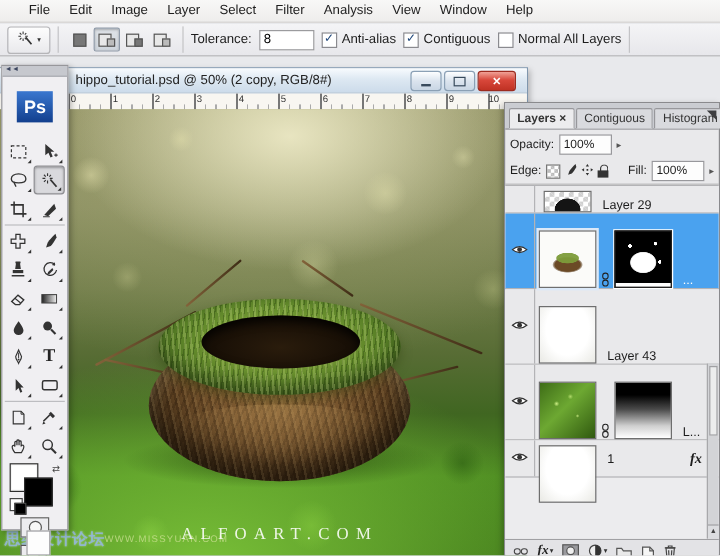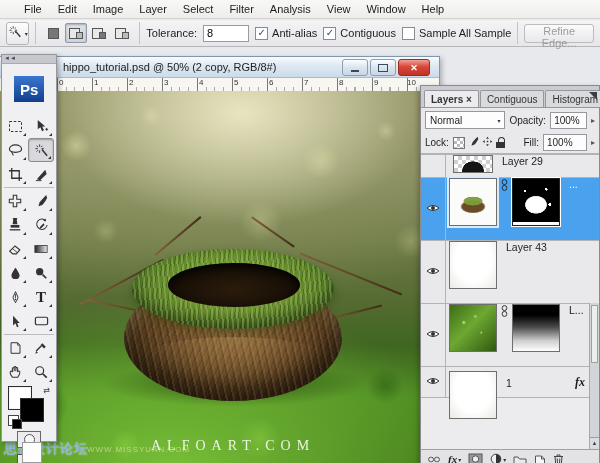--- a/index.html
+++ b/index.html
@@ -139,21 +139,21 @@
   .spin{font-size:8px;color:#555;}
   .locks{display:flex;gap:3px;align-items:center;}
   .lk-checker{width:10px;height:10px;border:1px solid #777;
     background-image:linear-gradient(45deg,#bbb 25%,transparent 25%,transparent 75%,#bbb 75%),
       linear-gradient(45deg,#bbb 25%,transparent 25%,transparent 75%,#bbb 75%);
     background-size:6px 6px;background-position:0 0,3px 3px;background-color:#fff;}
   .lk-lock{position:relative;width:10px;height:12px;}
   .lk-lock::before{content:"";position:absolute;left:2px;top:0;width:5px;height:6px;border:1.5px solid #333;border-bottom:none;border-radius:4px 4px 0 0;}
   .lk-lock::after{content:"";position:absolute;left:0;top:5px;width:9px;height:6px;background:#333;}
   .list{position:relative;height:294px;overflow:hidden;border-top:1px solid #b3b3b6;background:#ececee;}
-  .lrow{display:flex;align-items:flex-start;border-bottom:1px solid #b3b3b6;background:#e9e9eb;height:62px;}
+  .lrow{display:flex;align-items:flex-end;border-bottom:1px solid #b3b3b6;background:#e9e9eb;height:62px;}
   .lrow.partial{height:22px;}
   .lrow.selected{background:#4aa2ef;color:#fff;}
   .lrow.last{height:30px;align-items:flex-start;}
   .eyecell{width:24px;align-self:stretch;border-right:1px solid #b3b3b6;display:flex;align-items:center;justify-content:center;flex:none;}
   .thumb{width:48px;height:48px;border:1px solid #6e6e6e;background:#fcfcfc;margin:0 3px;flex:none;box-sizing:border-box;}
   .lrow.partial .thumb{width:40px;height:18px;margin-left:7px;}
   .lrow.selected .thumb.layer{box-shadow:0 0 0 2px #dce9f8;}
   .lrow.selected .thumb.mask{border:1px solid #222;box-shadow:0 0 0 1px #fff;}
   .lname{margin-left:6px;font-size:10.5px;white-space:nowrap;}
   .th-l29{background-image:
@@ -259,24 +259,23 @@
     <span class="chk">
       <span class="checkbox">✓</span>
       <span>Anti-alias</span>
     </span>
     <span class="chk">
       <span class="checkbox">✓</span>
       <span>Contiguous</span>
     </span>
     <span class="chk">
       <span class="checkbox"></span>
-      <span>Sample All Sample</span>
+      <span>Normal All Layers</span>
     </span>
     <div class="vsep"></div>
-    <button class="refine">Refine Edge...</button>
   </div>
 
   <div class="docwin">
     <div class="titlebar">
       <span class="title">hippo_tutorial.psd @ 50% (2 copy, RGB/8#)</span>
       <span class="winbtns">
         <span class="winbtn">
             <i class="minglyph"></i>
           </span>
         <span class="winbtn">
@@ -486,32 +485,28 @@
   <div class="fragment"></div>
 
   <div class="panel">
     <div class="tabs">
       <span class="tab active">Layers ×</span>
       <span class="tab">Contiguous</span>
       <span class="tab">Histogram</span>
       <span class="corner"></span>
     </div>
     <div class="blendrow">
-      <span class="dropdown">
-        <span>Normal</span>
-        <span class="tinyarrow">▾</span>
-      </span>
       <span>Opacity:</span>
       <span class="field">
           <span>100%</span>
         </span>
       <span class="spin">▸</span>
     </div>
     <div class="lockrow">
-      <span>Lock:</span>
+      <span>Edge:</span>
       <span class="locks">
         <span class="lk-checker"></span>
         <span><svg width="11" height="11" viewBox="0 0 16 16">
               <path d="M14 1 C11 4 8 7 6.5 9.5 L5 14 L9.5 12.5 C11.5 10.5 13 8 15 4.5 Z" fill="#333"></path>
             </svg></span>
         <span><svg width="11" height="11" viewBox="0 0 16 16">
               <path d="M8 1 L10 4 H6 Z M8 15 L6 12 H10 Z M1 8 L4 6 V10 Z M15 8 L12 10 V6 Z M7 7 h2 v2 h-2 Z" fill="#333"></path>
             </svg></span>
         <span class="lk-lock"></span>
       </span>

